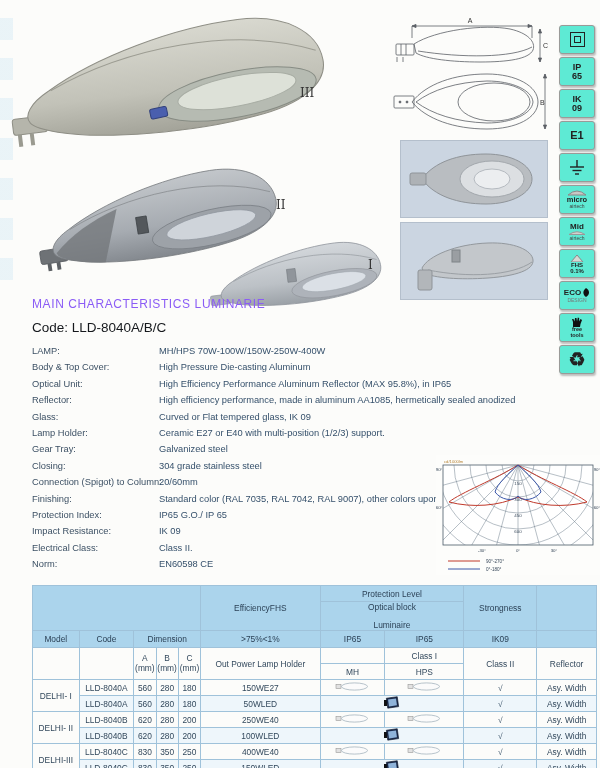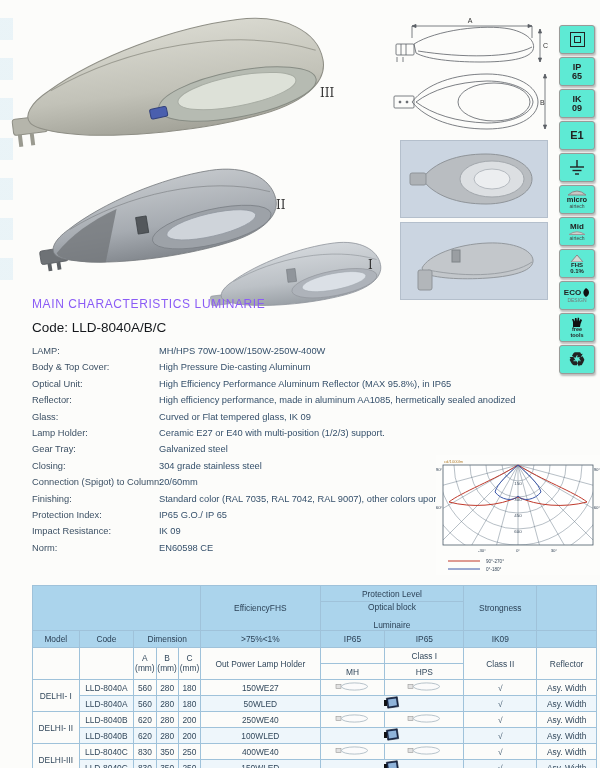--- a/index.html
+++ b/index.html
@@ -101,21 +101,21 @@
       <rect x="-16" y="84" width="36" height="18" rx="3" fill="#aeb3b8" stroke="#878c92"></rect>
       <path d="M6,92 C0,84 8,72 28,62 C78,34 160,14 224,14 C272,14 302,36 304,64 C306,88 278,106 230,112 C166,121 76,117 32,104 C18,100 10,97 6,92 Z" fill="url(#g1)" stroke="#8e939a" stroke-width="1.4"></path>
       <path d="M30,62 C110,28 220,20 298,54" fill="none" stroke="#9ba0a6" stroke-width="1.4"></path>
       <g transform="rotate(-4 215 88)">
         <ellipse cx="215" cy="88" rx="80" ry="23" fill="#aeb3ba" stroke="#8a8f96"></ellipse>
         <ellipse cx="215" cy="85" rx="60" ry="15" fill="#dbe0e6" stroke="#a2a8b0"></ellipse>
       </g>
       <rect x="130" y="52" width="16" height="24" fill="#90959b" stroke="#6f747a"></rect>
     </g>
   </svg>
-  <span class="roman" style="left:320px;top:86px">III</span>
+  <span class="roman" style="left:300px;top:86px">III</span>
   <span class="roman" style="left:276px;top:198px">II</span>
   <span class="roman" style="left:368px;top:258px">I</span>
 
   <svg class="abs" style="left:392px;top:14px" width="158" height="122" viewBox="0 0 158 122">
     <g stroke="#5c6066" stroke-width=".8" fill="none">
 
       <line x1="20" y1="12" x2="140" y2="12"></line>
       <path d="M20,12 l4,-1.6 v3.2 Z M140,12 l-4,-1.6 v3.2 Z" fill="#5c6066"></path>
       <line x1="20" y1="12" x2="20" y2="24"></line>
         <line x1="140" y1="12" x2="140" y2="24"></line>
@@ -237,20 +237,21 @@
     <div class="spec-row"><span class="spec-label">Optical Unit:</span><span class="spec-value">High Efficiency Performance Aluminum Reflector (MAX 95.8%), in IP65</span></div>
     <div class="spec-row"><span class="spec-label">Reflector:</span><span class="spec-value">High efficiency performance, made in aluminum AA1085, hermetically sealed anodized</span></div>
     <div class="spec-row"><span class="spec-label">Glass:</span><span class="spec-value">Curved or Flat tempered glass, IK 09</span></div>
     <div class="spec-row"><span class="spec-label">Lamp Holder:</span><span class="spec-value">Ceramic E27 or E40 with multi-position (1/2/3) support.</span></div>
     <div class="spec-row"><span class="spec-label">Gear Tray:</span><span class="spec-value">Galvanized steel</span></div>
     <div class="spec-row"><span class="spec-label">Closing:</span><span class="spec-value">304 grade stainless steel</span></div>
     <div class="spec-row"><span class="spec-label">Connection (Spigot) to Column:</span><span class="spec-value">20/60mm</span></div>
     <div class="spec-row"><span class="spec-label">Finishing:</span><span class="spec-value">Standard color (RAL 7035, RAL 7042, RAL 9007),  other colors upon request</span></div>
     <div class="spec-row"><span class="spec-label">Protection Index:</span><span class="spec-value">IP65 G.O./ IP 65</span></div>
     <div class="spec-row"><span class="spec-label">Impact Resistance:</span><span class="spec-value">IK 09</span></div>
+    <div class="spec-row"><span class="spec-label">Electrical Class:</span><span class="spec-value">Class II.</span></div>
     <div class="spec-row"><span class="spec-label">Norm:</span><span class="spec-value">EN60598 CE</span></div>
   </div>
 
   <div id="photometric" class="abs">
     <svg width="164" height="120" viewBox="0 0 164 120">
       <defs>
           <clipPath id="gridclip">
             <rect x="7" y="10" width="150" height="80"></rect>
           </clipPath>
         </defs>

